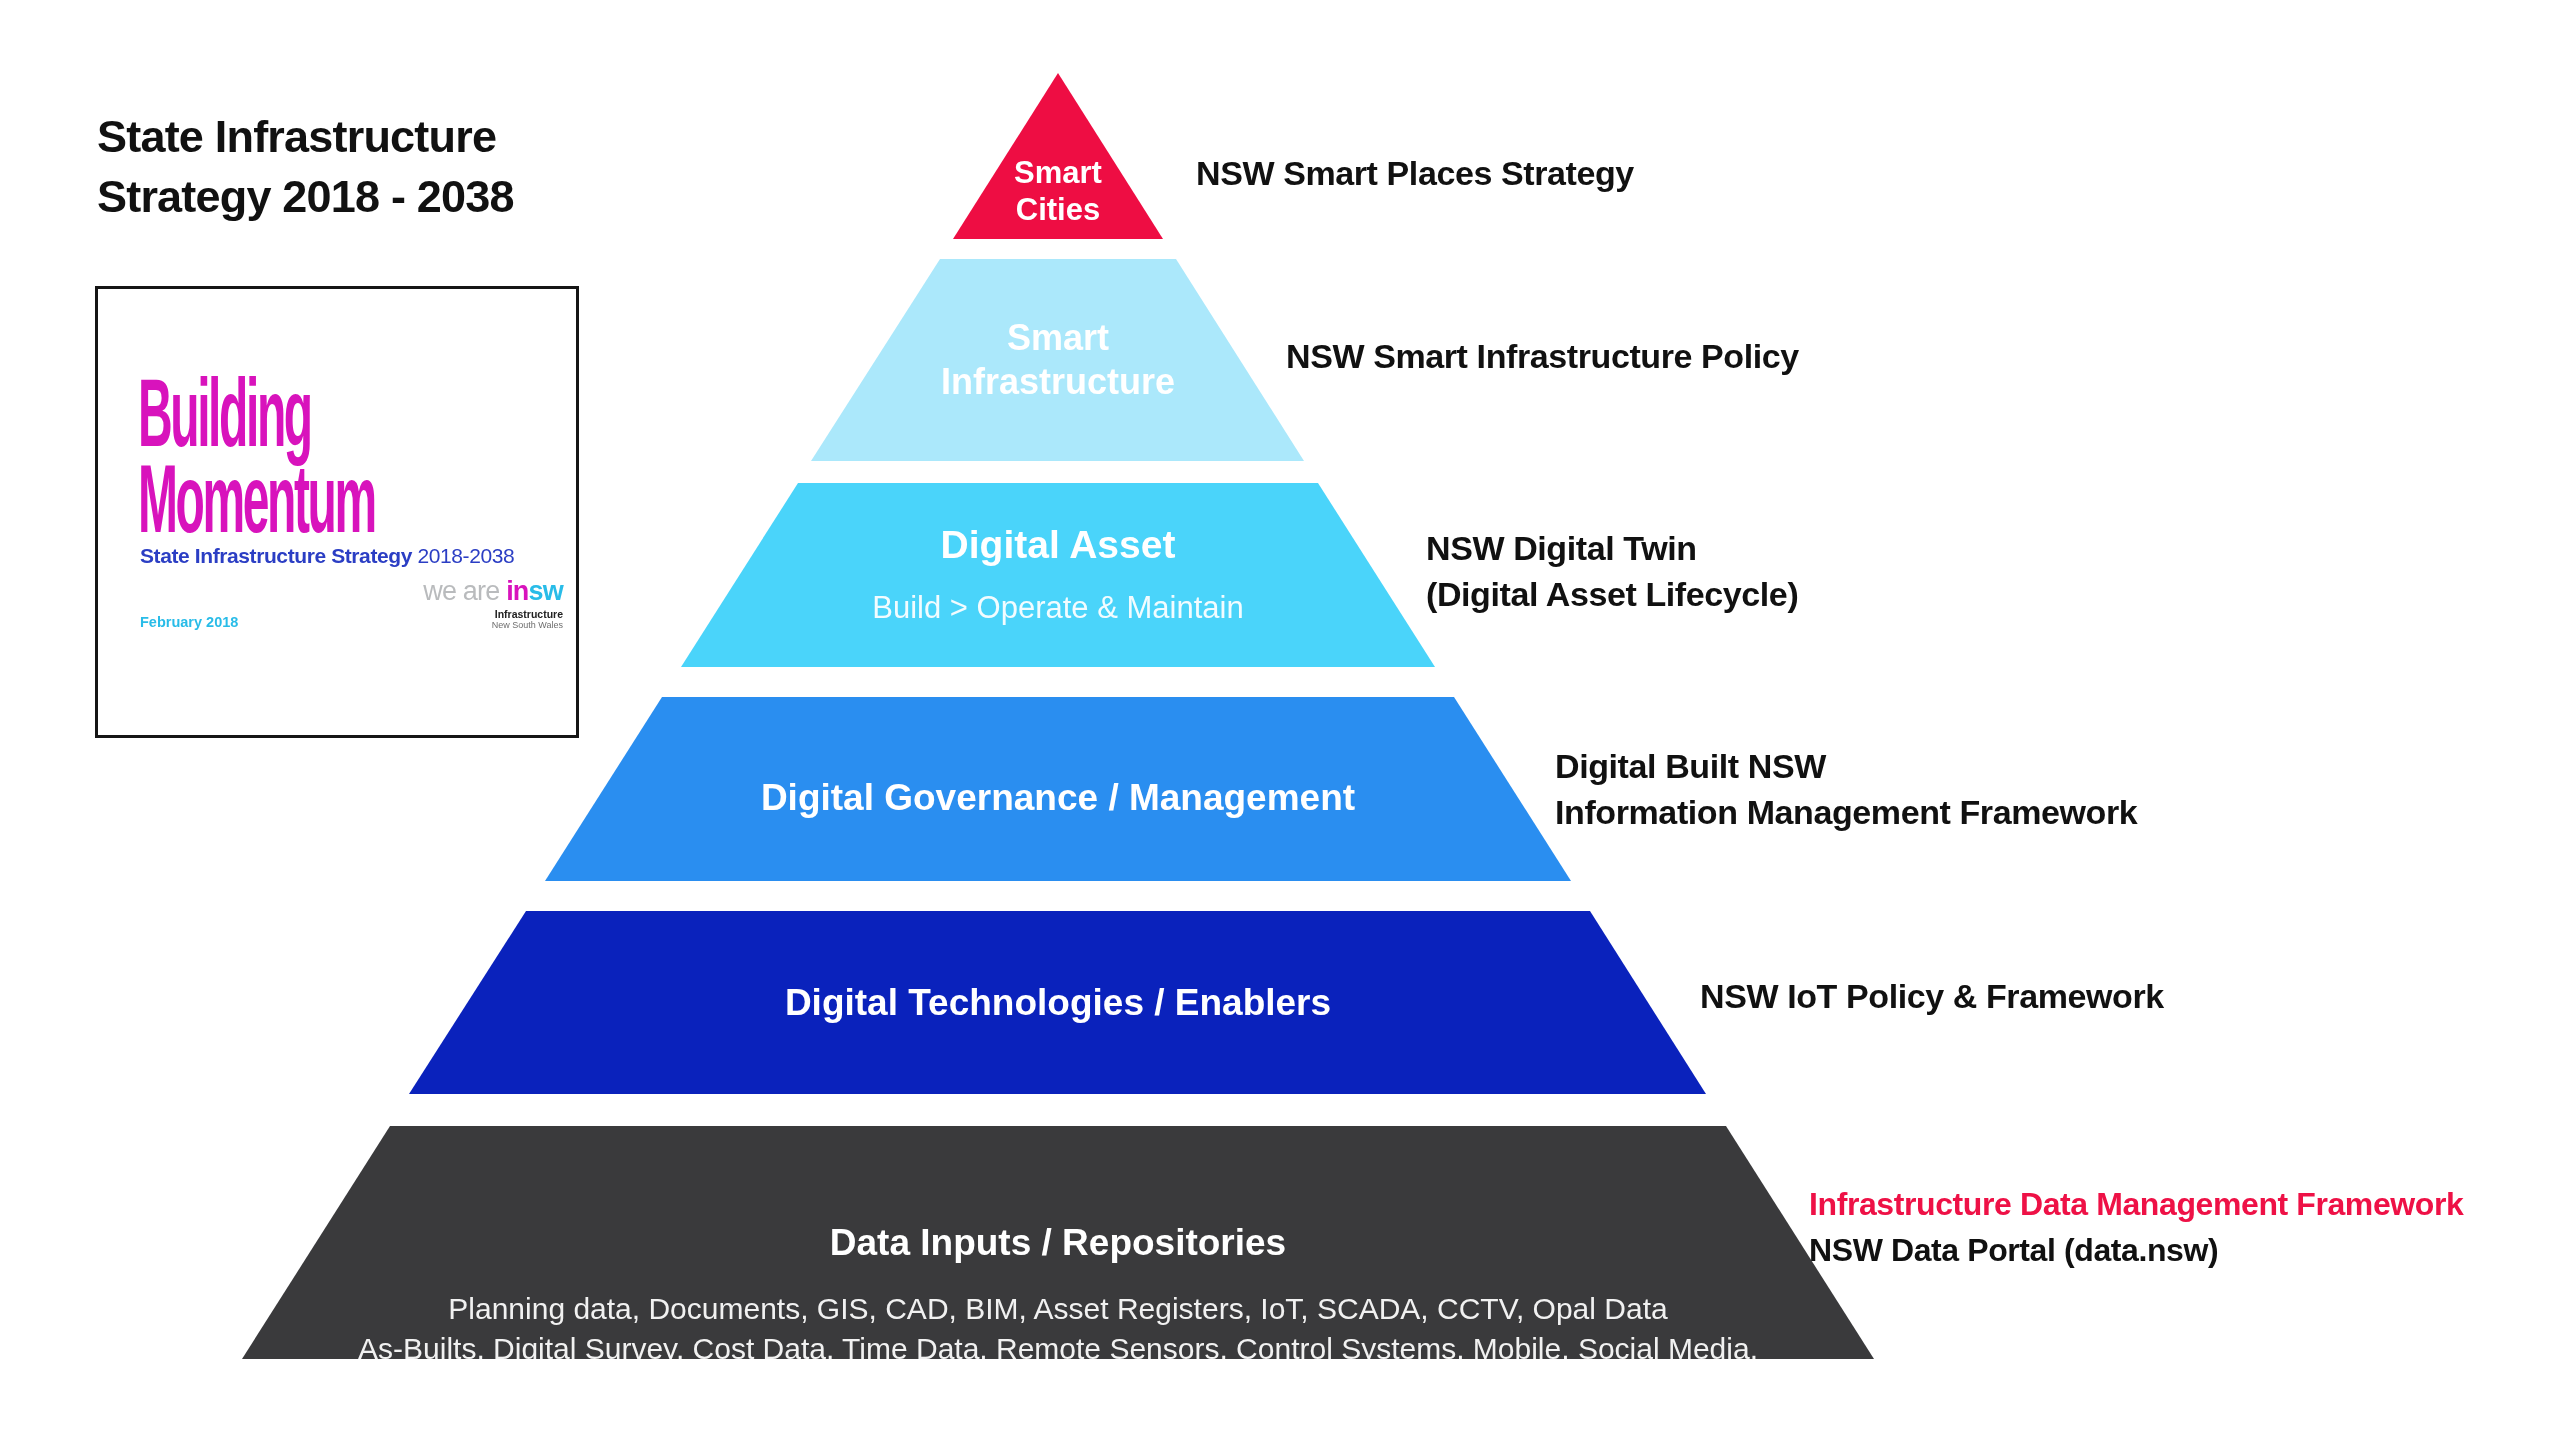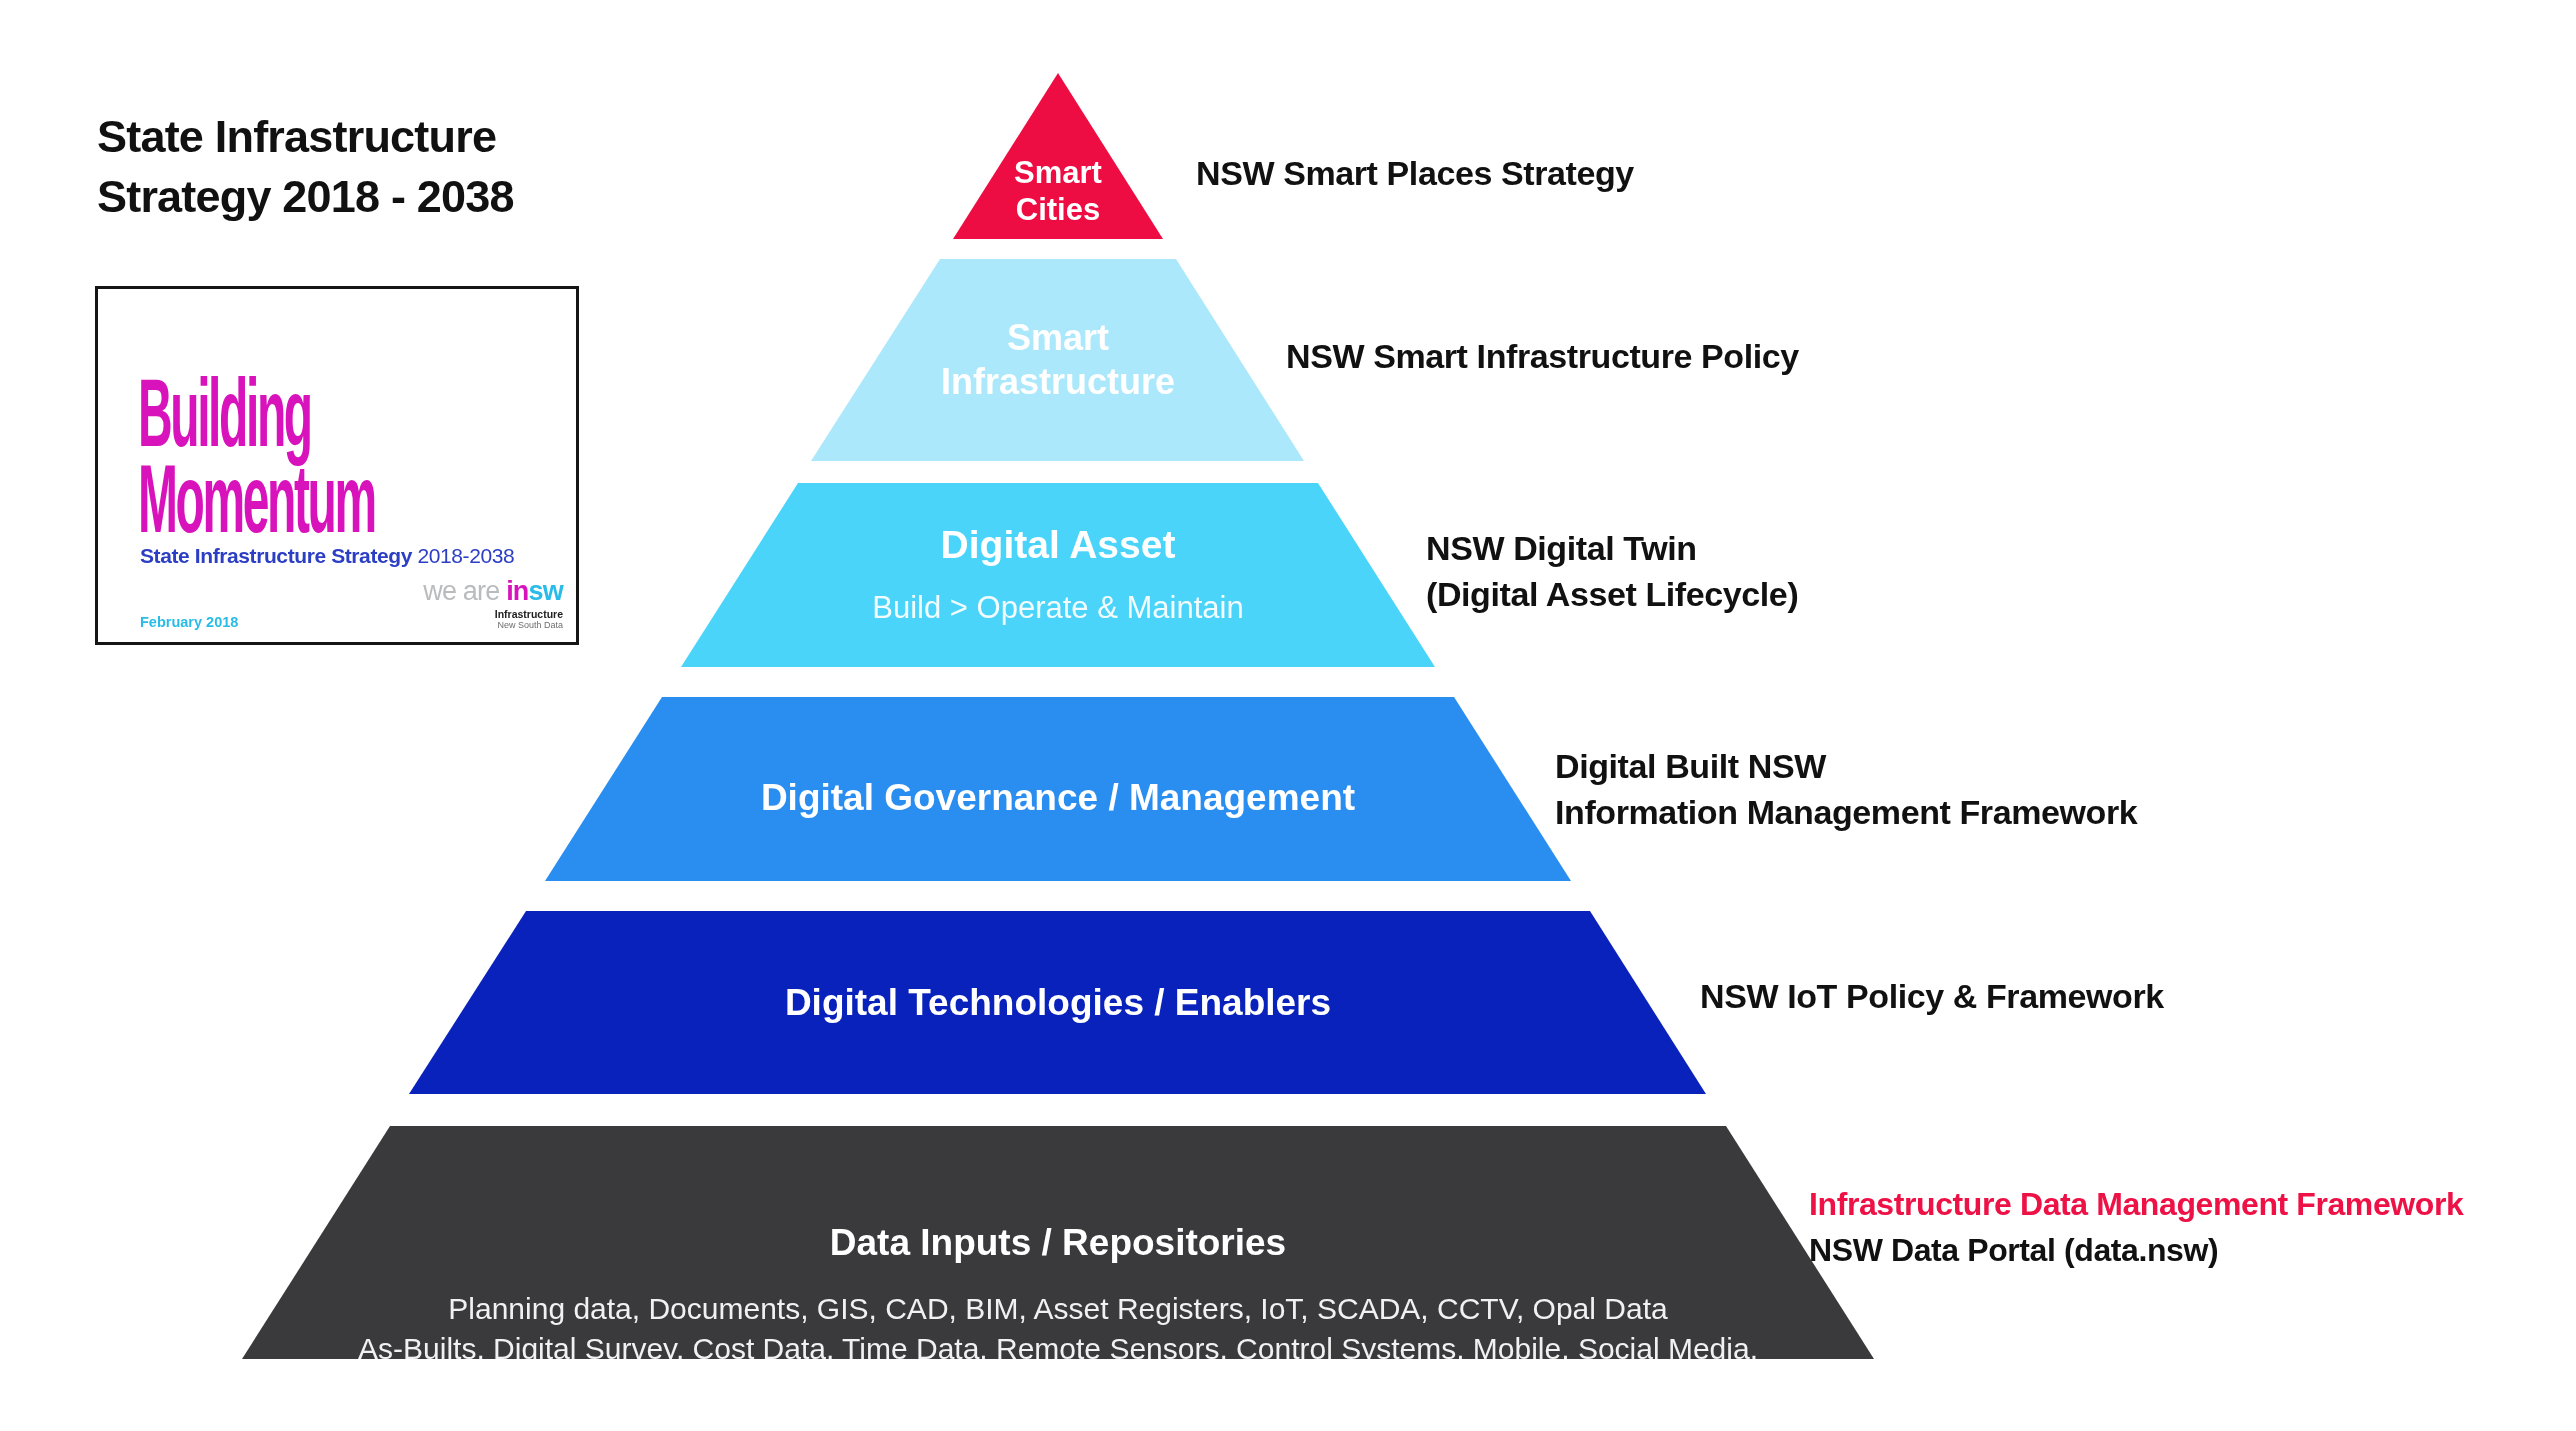--- a/index.html
+++ b/index.html
@@ -14,21 +14,21 @@
 
   
   .page-title {
     position: absolute; left: 97px; top: 107px;
     font-size: 45px; font-weight: bold; line-height: 60px;
     letter-spacing: -0.8px; color: #111;
   }
 
   
   .cover {
-    position: absolute; left: 95px; top: 286px; width: 484px; height: 359px;
+    position: absolute; left: 95px; top: 286px; width: 484px; height: 452px;
     background: #fff; border: 3.2px solid #151515;
   }
   .bm-line {
     position: absolute; left: 40px;
     font-size: 48px; font-weight: bold; letter-spacing: -2.4px;
     color: var(--cover-magenta);
     transform: scaleY(2.0); transform-origin: left top;
     line-height: 53px; white-space: nowrap;
   }
   .bm-line1 { top: 71px; }
@@ -108,21 +108,21 @@
     <div class="cover-subtitle">
       <span class="bold-part">State Infrastructure Strategy</span>
       <span>2018-2038</span>
     </div>
     <div class="cover-date">February 2018</div>
     <div class="cover-logo">
       <div class="logo-row">
         <span class="logo-we">we are </span><span class="logo-in">in</span><span class="logo-sw">sw</span>
       </div>
       <div class="logo-org1">Infrastructure</div>
-      <div class="logo-org2">New South Data</div>
+      <div class="logo-org2">New South Wales</div>
     </div>
   </div>
 
   <div class="pyramid">
 
     <div class="layer layer-1" style="background: rgb(238, 13, 67);">
       <div>Smart</div>
       <div>Cities</div>
     </div>
 

